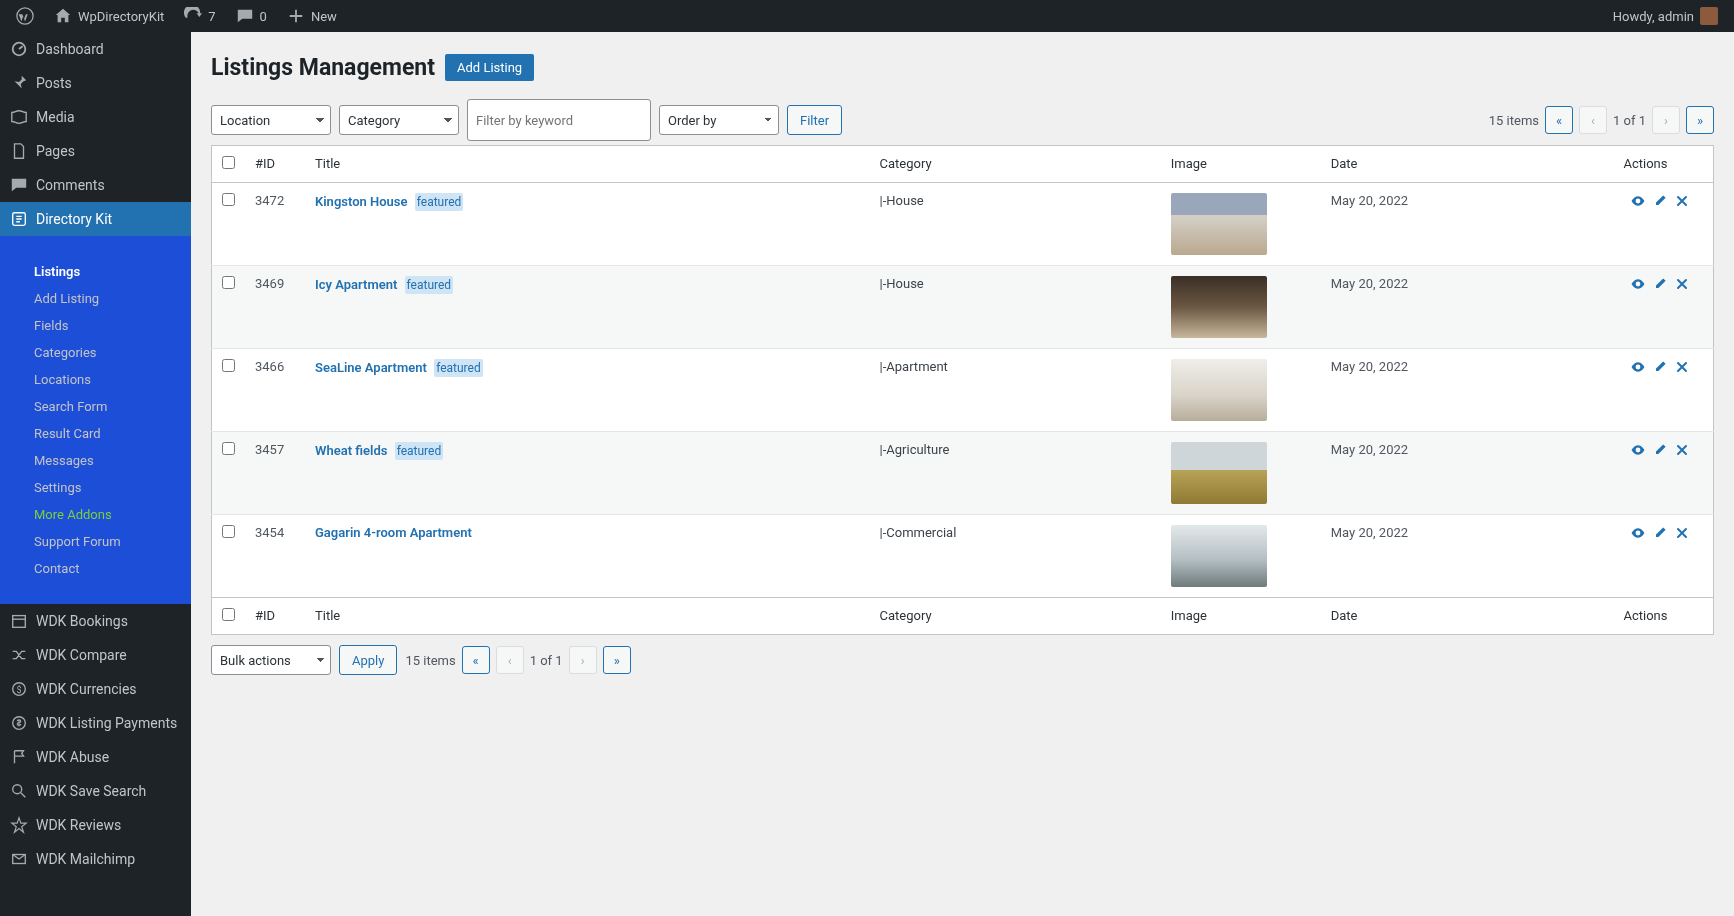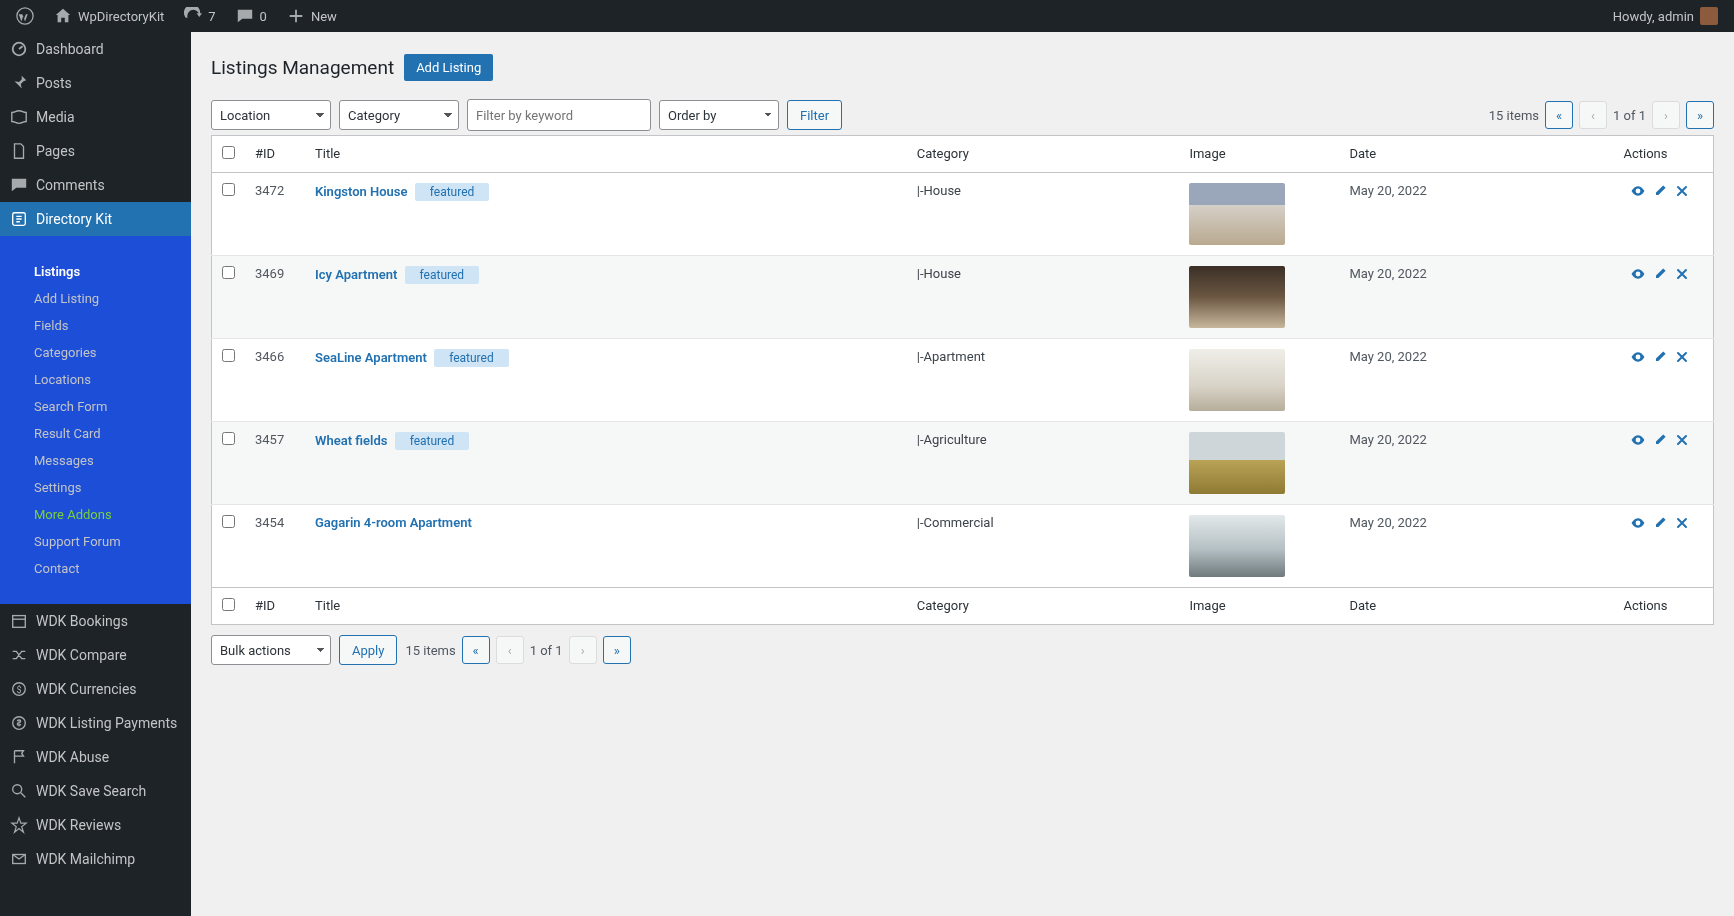--- a/index.html
+++ b/index.html
@@ -22,45 +22,45 @@
 .menu-item.current svg { fill: #fff; }
 .menu-item.current::after { content:""; position:absolute; right:-8px; top:50%; transform:translateY(-50%); border:8px solid transparent; border-right-color:#f0f0f1; }
 .submenu { background: #1d4ed8; padding: 22px 0; }
 .submenu-item { padding: 6px 12px 6px 34px; font-size: 13px; color: #c3c4c7; cursor: pointer; }
 .submenu-item.current { color: #fff; font-weight: 600; }
 .submenu-item.highlight { color: #7ad03a; }
 
 
 .content { flex: 1; padding: 10px 20px 40px 20px; overflow: auto; }
 .page-header { display: flex; align-items: center; gap: 10px; margin: 12px 0 18px 0; }
-.page-title { font-size: 19px; font-weight: 400; color: #1d2327; }
+.page-title { font-size: 23px; font-weight: 700; color: #1d2327; }
 .page-action { background: #2271b1; color: #fff; border: none; padding: 6px 12px; font-size: 13px; cursor: pointer; border-radius: 2px; }
 
 
 .tablenav { display: flex; align-items: center; justify-content: space-between; margin-bottom: 4px; gap: 25px; flex-wrap: wrap; }
 .filters { display: flex; gap: 8px; align-items: center; }
 .sel { height: 30px; border: 1px solid #8c8f94; background: #fff; border-radius: 3px; padding: 0 24px 0 8px; font-size: 13px; color: #2c3338; appearance: none; background-image: linear-gradient(45deg, transparent 50%, #555 50%), linear-gradient(-45deg, transparent 50%, #555 50%); background-position: right 10px center, right 6px center; background-size: 4px 4px; background-repeat: no-repeat; min-width: 120px; cursor: pointer; }
-.txt { height: 32px; border: 1px solid #8c8f94; border-radius: 3px; padding: 0 8px; font-size: 13px; min-width: 130px; }
+.txt { height: 42px; border: 1px solid #8c8f94; border-radius: 3px; padding: 0 8px; font-size: 13px; min-width: 130px; }
 .btn { height: 30px; border: 1px solid #2271b1; color: #2271b1; background: #f6f7f7; border-radius: 3px; padding: 0 12px; font-size: 13px; cursor: pointer; }
 
 .paginate { display: flex; align-items: center; gap: 6px; font-size: 13px; color: #50575e; }
 .pg-btn { width: 28px; height: 28px; border: 1px solid #2271b1; color: #2271b1; background: #f6f7f7; display: inline-flex; align-items: center; justify-content: center; border-radius: 3px; cursor: pointer; font-size: 13px; }
 .pg-btn.disabled { border-color: #dcdcde; color: #a7aaad; background: #f6f7f7; cursor: default; }
 
 
 .wp-list-table { width: 100%; background: #fff; border: 1px solid #c3c4c7; border-collapse: collapse; }
 .wp-list-table th, .wp-list-table td { padding: 10px 10px; text-align: left; vertical-align: top; font-size: 13px; }
 .wp-list-table thead th, .wp-list-table tfoot th { border-bottom: 1px solid #c3c4c7; font-weight: 400; color: #2c3338; }
 .wp-list-table tfoot th { border-top: 1px solid #c3c4c7; border-bottom: none; }
 .wp-list-table tbody tr { border-bottom: 1px solid #e5e5e5; }
 .wp-list-table tbody tr:nth-child(even) { background: #f6f7f7; }
 .check-col { width: 30px; text-align: center; }
 .id-col { width: 60px; color: #50575e; margin-top: 28px; }
 .title-link { color: #2271b1; font-weight: 600; }
-.featured { display: inline-block; background: #cfe4f5; color: #2271b1; font-size: 12px; padding: 2px 15px; margin-left: 4px; border-radius: 2px; }
+.featured { display: inline-block; background: #cfe4f5; color: #2271b1; font-size: 12px; padding: 2px 2px; margin-left: 4px; border-radius: 2px; }
 .img-cell { width: 160px; }
 .thumb { width: 96px; height: 62px; border-radius: 2px; background: #ddd; }
 .date-col { color: #50575e; }
 .actions-col { text-align: right; width: 100px; white-space: nowrap; }
 .actions-col svg { width: 16px; height: 16px; fill: #2271b1; margin-left: 6px; cursor: pointer; }
 .th-actions { text-align: right; }
 
 
 .bulk-row { display: flex; align-items: center; justify-content: flex-start; margin-top: 10px; gap: 8px; flex-wrap: wrap; }
 .bulk-left { display: flex; gap: 8px; }

